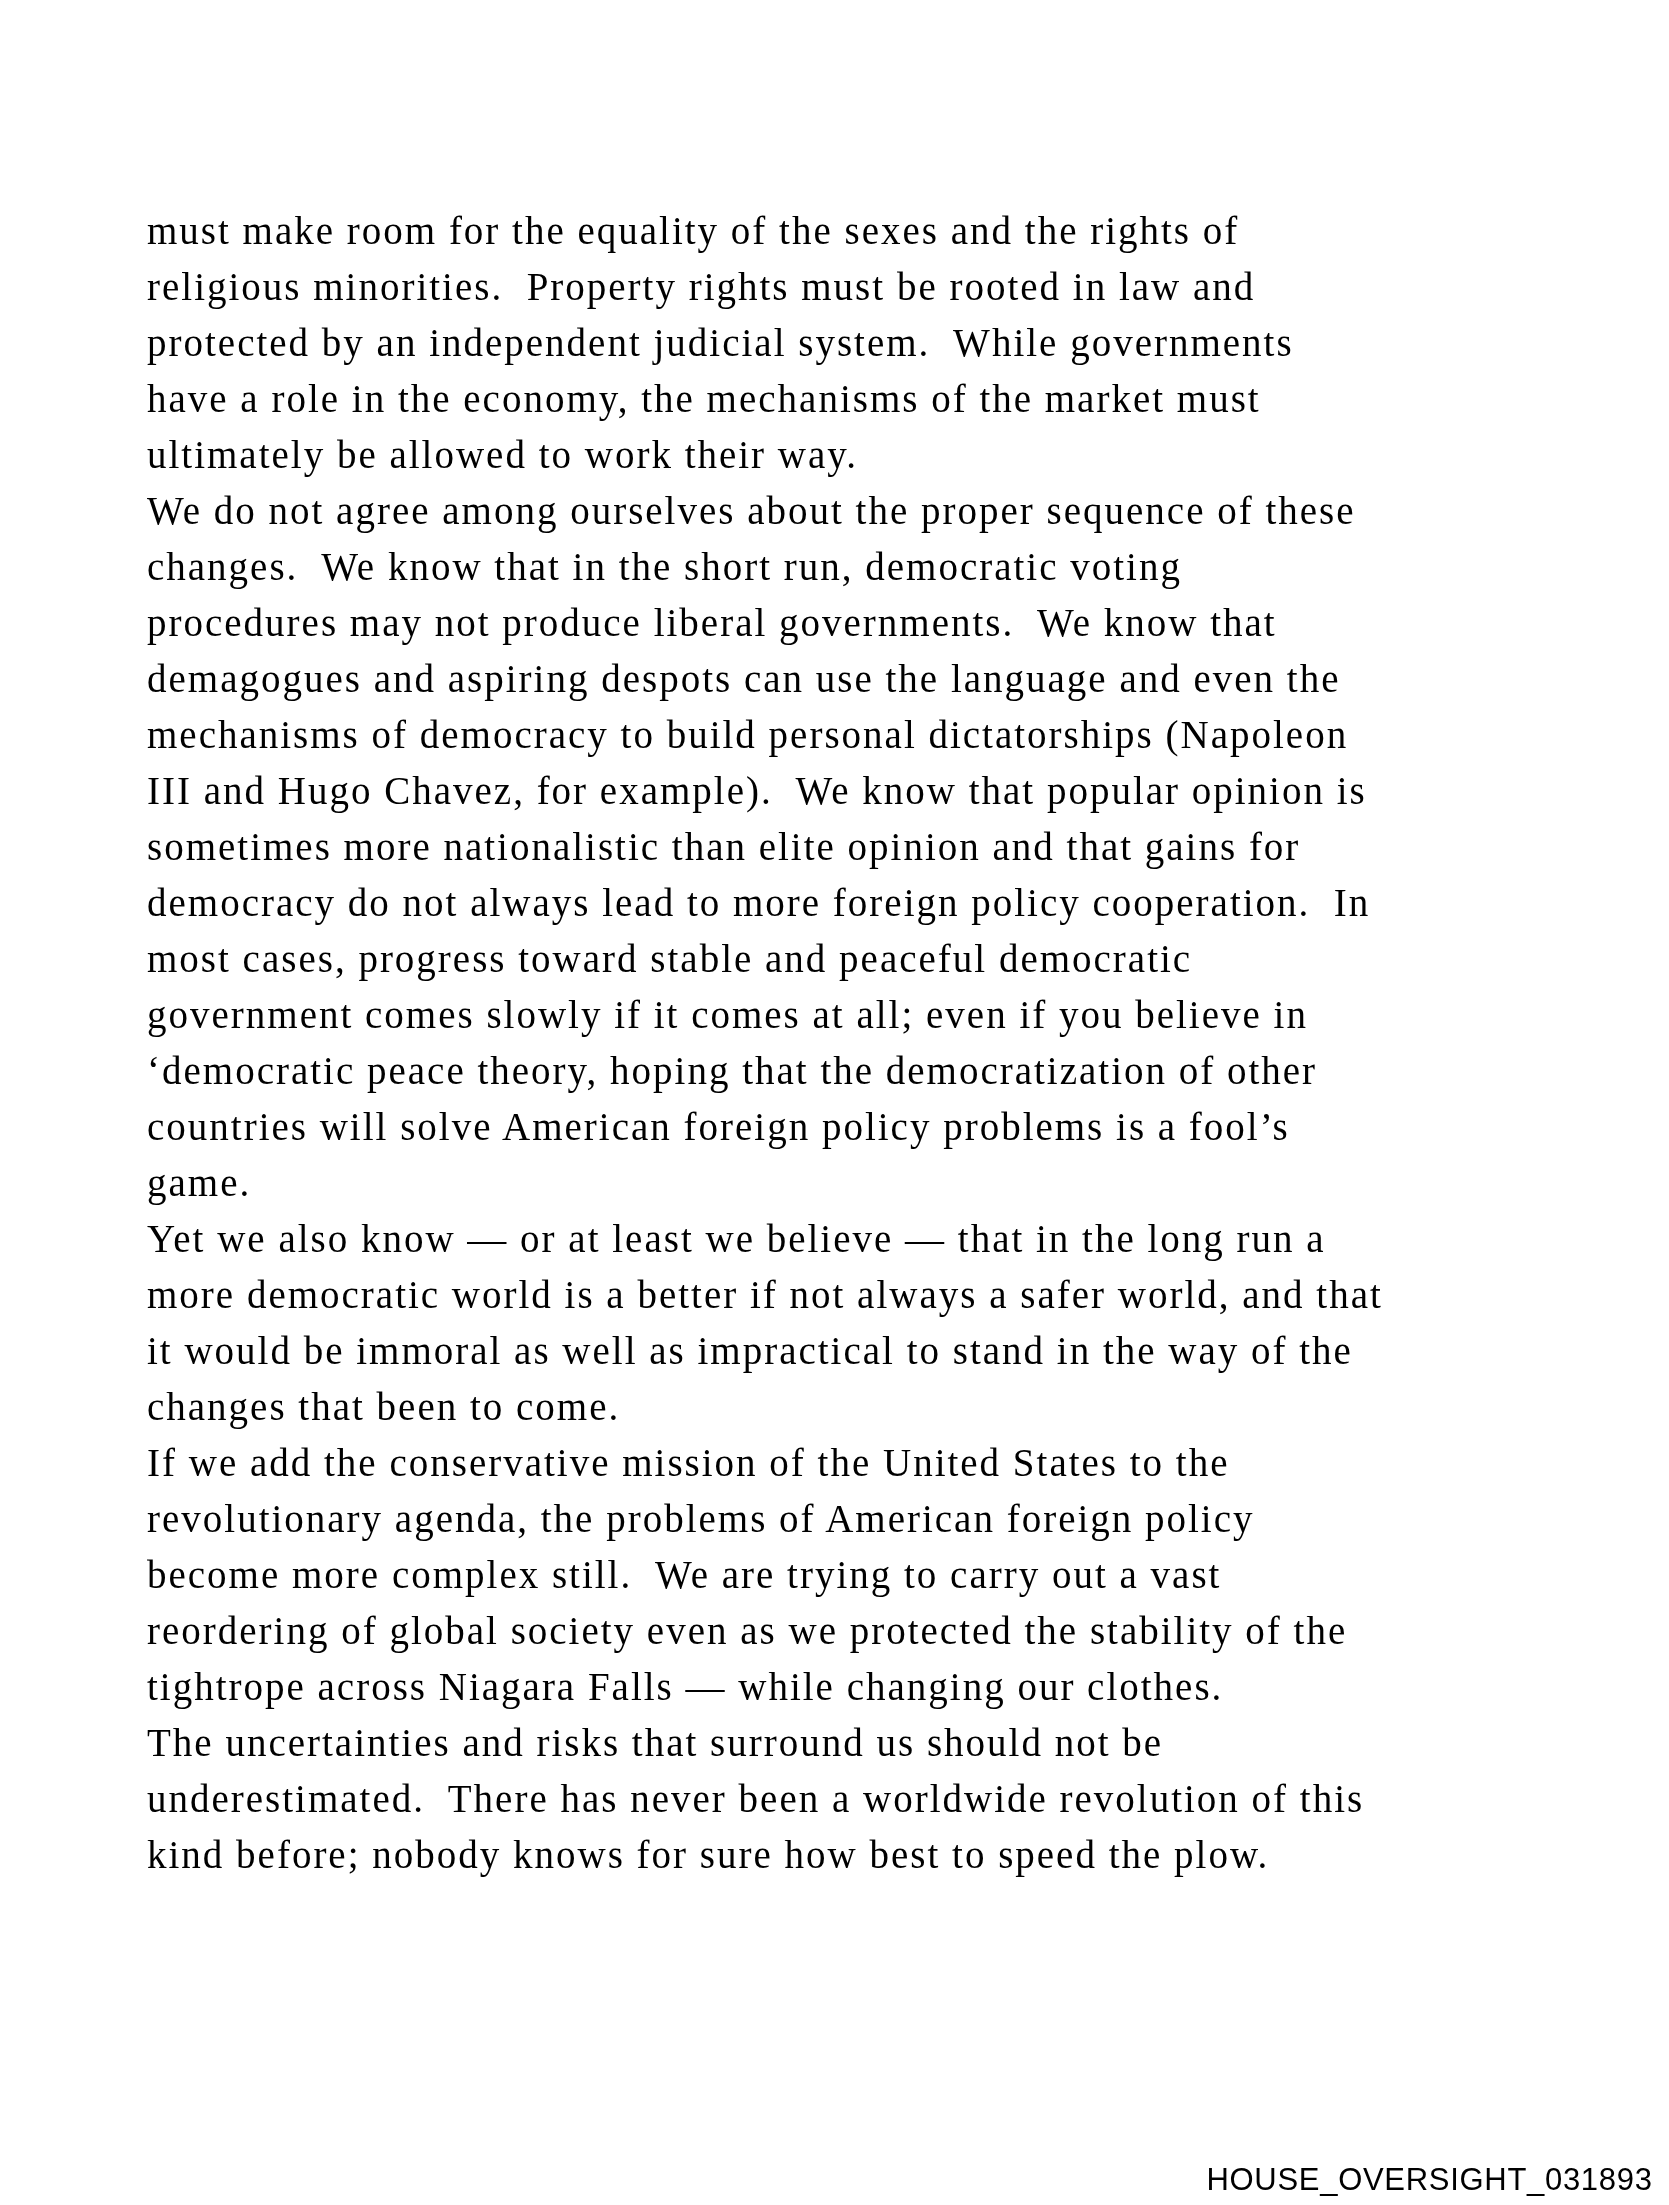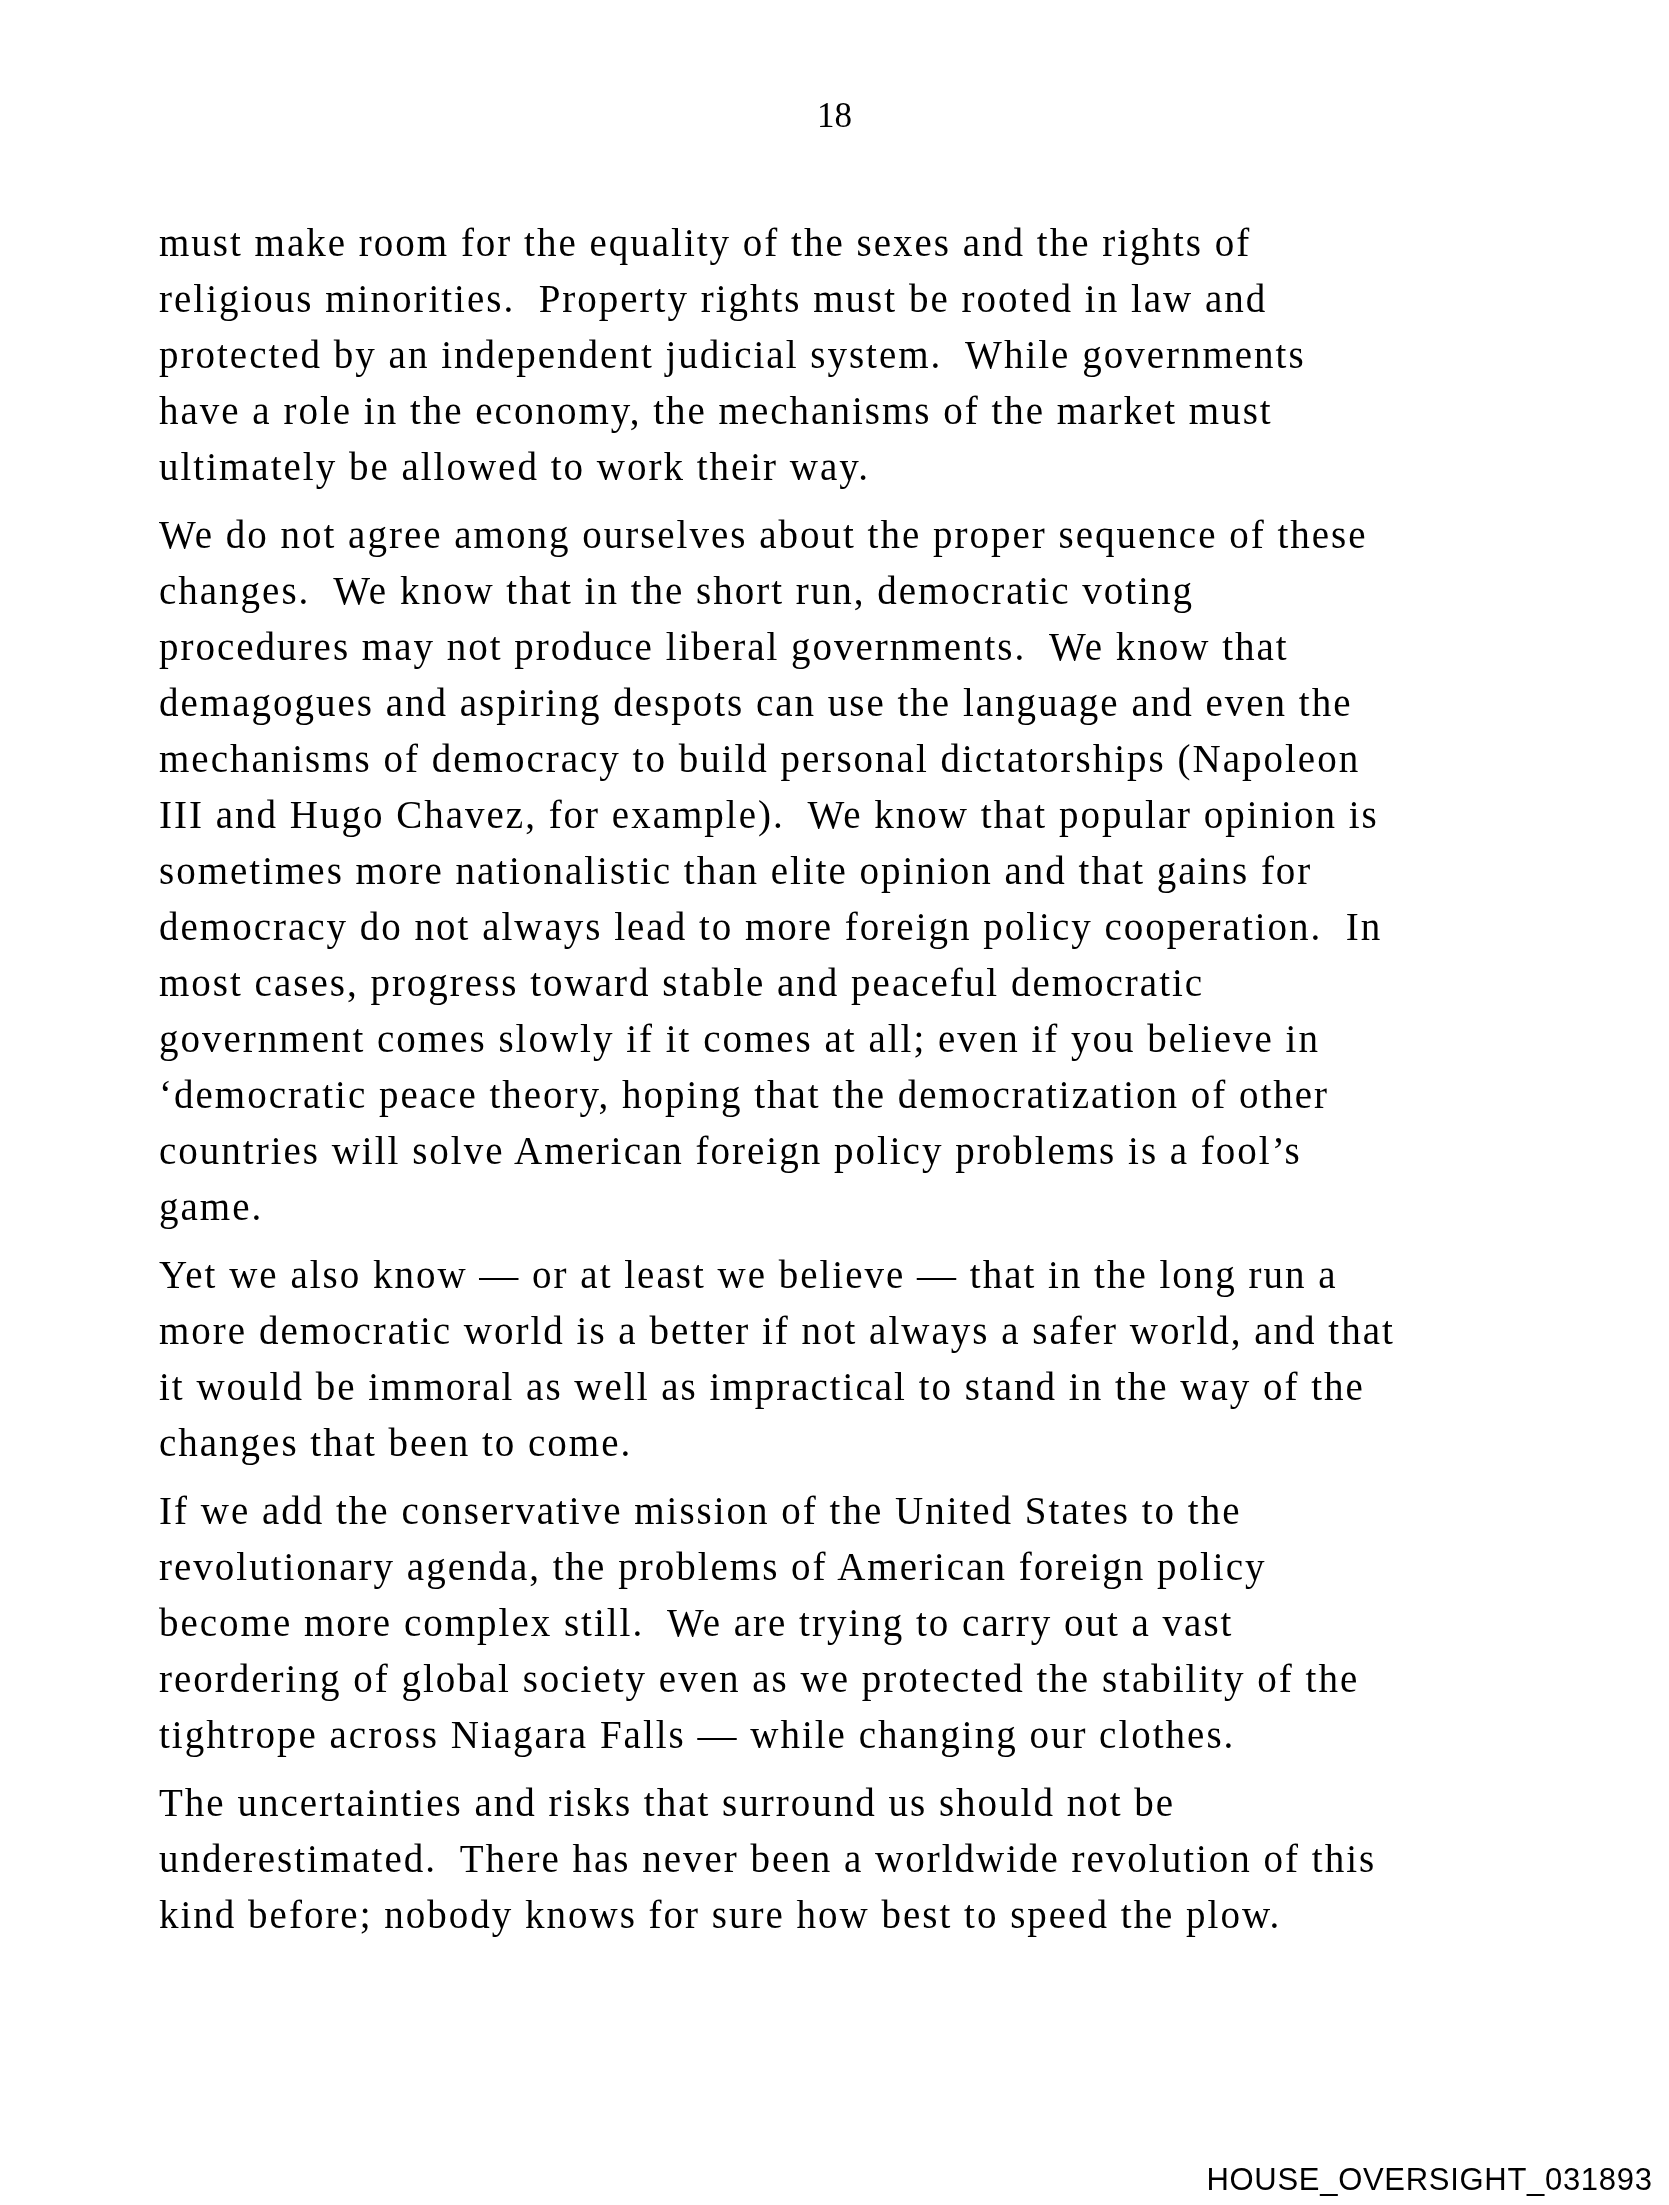--- a/index.html
+++ b/index.html
@@ -26,21 +26,21 @@
     font-size: 35px;
     line-height: 41px;
     color: #000000;
   }
   .body-text {
     position: absolute;
     top: 203px;
     left: 147px;
     width: 1427px;
   }
-  .paragraph { margin: 12px; }
+  .paragraph { margin: 0; }
   .line {
     white-space: pre;
     font-size: 39px;
     line-height: 56px;
     letter-spacing: 2px;
     color: #000000;
   }
   .bates-footer {
     position: absolute;
     top: 2161px;
@@ -50,21 +50,20 @@
     line-height: 37px;
     letter-spacing: 0.7px;
     color: #000000;
     text-align: left;
   }
 </style>
 </head>
 <body>
 
 <div class="page">
-  <div class="page-number">18</div>
 
   <div class="body-text" id="body-text">
       <div class="paragraph">
         <div class="line">must make room for the equality of the sexes and the rights of</div>
         <div class="line">religious minorities.  Property rights must be rooted in law and</div>
         <div class="line">protected by an independent judicial system.  While governments</div>
         <div class="line">have a role in the economy, the mechanisms of the market must</div>
         <div class="line">ultimately be allowed to work their way.</div>
       </div>
       <div class="paragraph">

